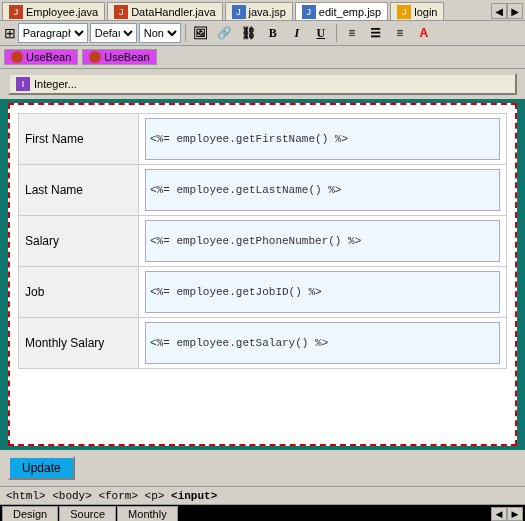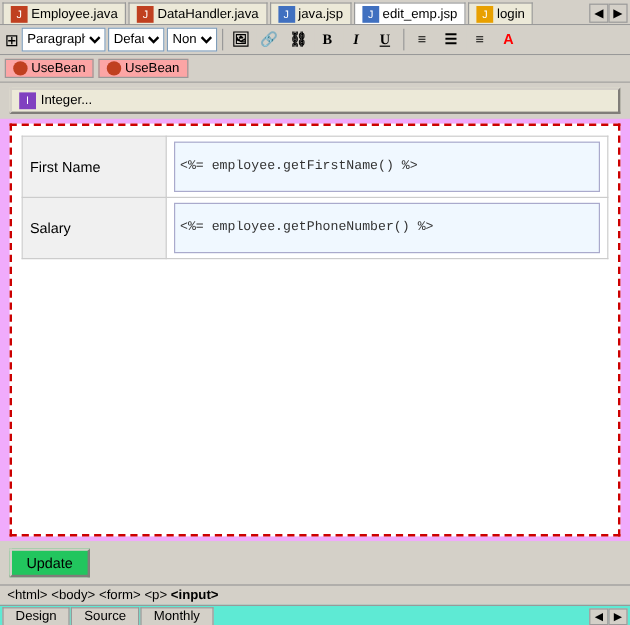--- a/index.html
+++ b/index.html
@@ -115,21 +115,21 @@
       align-items: center;
       background: #d4d0c8;
       padding: 3px 4px;
       border-bottom: 1px solid #999;
       gap: 4px;
       flex-shrink: 0;
     }
     .bean-tag {
       display: flex;
       align-items: center;
-      background: #fca5a5;
+      background: #d946ef;
       border: 1px solid #999;
       padding: 1px 6px;
       font-size: 11px;
       cursor: pointer;
     }
     .bean-icon {
       width: 12px;
       height: 12px;
       background: #c04020;
       margin-right: 3px;
@@ -160,21 +160,21 @@
       font-size: 9px;
       color: white;
       display: flex;
       align-items: center;
       justify-content: center;
     }
 
     
     .main-content {
       flex: 1;
-      background: #f0abfc;
+      background: #0f766e;
       padding: 4px 8px;
       overflow: hidden;
       display: flex;
       flex-direction: column;
     }
 
     
     .form-container {
       border: 2px dashed #c00;
       background: white;
@@ -212,47 +212,47 @@
     }
 
     
     .update-area {
       padding: 6px 8px;
       background: #d4d0c8;
       flex-shrink: 0;
     }
     .update-btn {
       padding: 3px 12px;
-      background: #22c55e;
+      background: #0ea5e9;
       border: 2px outset #d4d0c8;
       font-size: 12px;
       cursor: pointer;
     }
 
     
     .status-bar {
       background: #d4d0c8;
       border-top: 1px solid #999;
       padding: 2px 6px;
       font-size: 11px;
       flex-shrink: 0;
     }
     .status-bar .html-path {
-      font-family: Liberation Sans, sans-serif;
+      font-family: Liberation Mono, monospace;
       font-size: 11px;
     }
     .status-bar .html-path strong {
       font-weight: bold;
     }
 
     
     .bottom-tab-bar {
       display: flex;
       align-items: center;
-      background: #5eead4;
+      background: #000000;
       border-top: 1px solid #999;
       padding: 1px 2px 0 2px;
       flex-shrink: 0;
     }
     .bottom-tab {
       padding: 1px 10px;
       background: #d4d0c8;
       border: 1px solid #999;
       border-bottom: none;
       font-size: 11px;
@@ -350,22 +350,34 @@
 
 <div class="main-content">
   <div class="form-container">
     <table class="form-table">
       <tbody id="form-rows">
       <tr>
             <td class="label-cell">First Name</td>
             <td class="input-cell"><input type="text" class="jsp-input" value="&lt;%= employee.getFirstName() %&gt;" style=""></td>
           </tr>
           <tr>
+            <td class="label-cell">Last Name</td>
+            <td class="input-cell"><input type="text" class="jsp-input" value="&lt;%= employee.getLastName() %&gt;" style=""></td>
+          </tr>
+          <tr>
             <td class="label-cell">Salary</td>
             <td class="input-cell"><input type="text" class="jsp-input" value="&lt;%= employee.getPhoneNumber() %&gt;" style=""></td>
+          </tr>
+          <tr>
+            <td class="label-cell">Job</td>
+            <td class="input-cell"><input type="text" class="jsp-input" value="&lt;%= employee.getJobID() %&gt;" style=""></td>
+          </tr>
+          <tr>
+            <td class="label-cell">Monthly Salary</td>
+            <td class="input-cell"><input type="text" class="jsp-input" value="&lt;%= employee.getSalary() %&gt;" style=""></td>
           </tr>
         </tbody>
     </table>
   </div>
 </div>
 
 <div class="update-area">
   <button class="update-btn">Update</button>
 </div>
 

